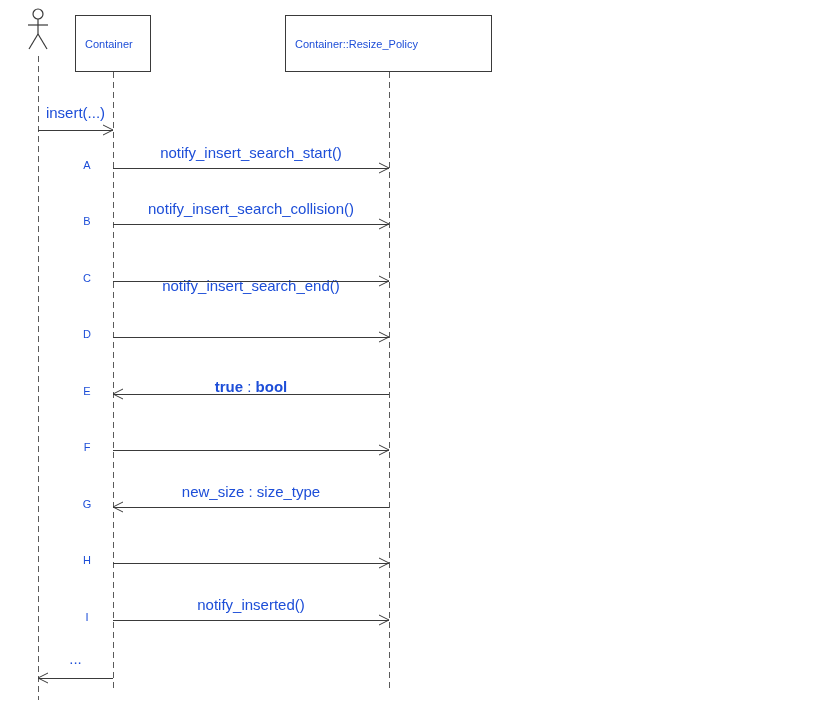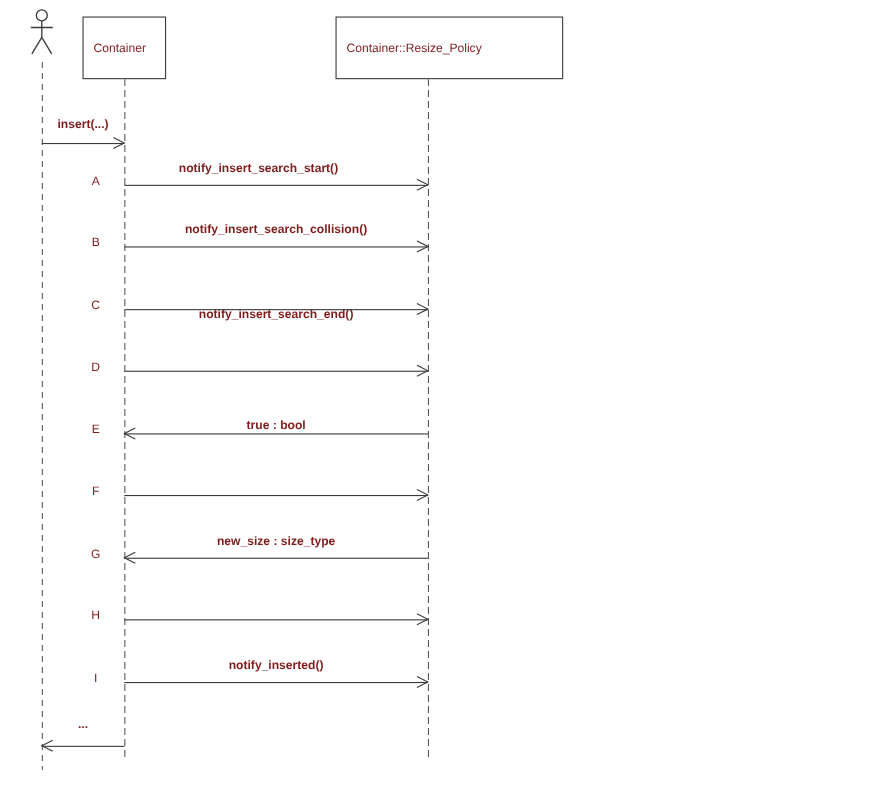--- a/index.html
+++ b/index.html
@@ -1,32 +1,31 @@
 <!DOCTYPE html>
 <html><head>
 <meta charset="utf-8">
 <style>
   html,body { margin:0; padding:0; background:#ffffff; }
   .canvas {
     position:relative; width:813px; height:715px; background:#ffffff;
-    font-family:"Liberation Sans", sans-serif; color:#7f1d1d; overflow:hidden;
+    font-family:"Liberation Sans", sans-serif; color:#1d4ed8; overflow:hidden;
   }
   .lifeline {
     position:absolute; width:1px;
     background-image:repeating-linear-gradient(to bottom,#5a5a5a 0 6px,transparent 6px 10px);
   }
   .head-box {
     position:absolute; border:1px solid #3a3a3a; background:#ffffff;
     display:flex; align-items:center; padding-left:9px; box-sizing:border-box;
     font-size:11px;
   }
   .msg-label {
-    position:absolute; font-size:11px; text-align:center; height:14px; line-height:14px;
+    position:absolute; font-size:15px; text-align:center; height:14px; line-height:14px;
     white-space:nowrap;
-    font-weight:bold;
   }
   .msg-line { position:absolute; height:0; border-top:1px solid #3a3a3a; }
   .msg-tag {
     position:absolute; font-size:11px; width:22px; text-align:center; line-height:13px;
   }
   .arrow-head { position:absolute; }
   svg { display:block; }
 </style>
 </head>
 <body>
@@ -41,32 +40,32 @@
     <line x1="15" y1="27" x2="24" y2="42"></line>
   </svg>
 
   <div class="lifeline" style="left:38px;  top:56px; height:644px;"></div>
   <div class="lifeline" style="left:113px; top:72px; height:618px;"></div>
   <div class="lifeline" style="left:389px; top:72px; height:618px;"></div>
 
   <div class="head-box" style="left:75px; top:15px; width:76px; height:57px;">
     <span>Container</span>
   </div>
-  <div class="head-box" style="left:285px; top:15px; width:207px; height:57px;margin-left:20px;">
+  <div class="head-box" style="left:285px; top:15px; width:207px; height:57px;">
     <span>Container::Resize_Policy</span>
   </div>
 
   <div class="msg-label" style="left:38px; top:106px; width:75px;">insert(...)</div>
   <div class="msg-line" style="left:38px; top:130px; width:75px;"></div>
   <svg class="arrow-head" style="left:102px; top:124px;" width="12" height="12">
       <polyline points="1,1 11,6 1,11" fill="none" stroke="#3a3a3a" stroke-width="1"></polyline>
     </svg>
 
   <div class="msg-tag" style="left:76px; top:159px;">A</div>
-  <div class="msg-label" style="left:97px; top:146px; width:276px;text-align:center;">notify_insert_search_start()</div>
+  <div class="msg-label" style="left:113px; top:146px; width:276px;text-align:center;">notify_insert_search_start()</div>
   <div class="msg-line" style="left:113px; top:168px; width:276px;"></div>
   <svg class="arrow-head" style="left:378px; top:162px;" width="12" height="12">
       <polyline points="1,1 11,6 1,11" fill="none" stroke="#3a3a3a" stroke-width="1"></polyline>
     </svg>
 
   <div class="msg-tag" style="left:76px; top:215px;">B</div>
   <div class="msg-label" style="left:113px; top:202px; width:276px;">notify_insert_search_collision()</div>
   <div class="msg-line" style="left:113px; top:224px; width:276px;"></div>
   <svg class="arrow-head" style="left:378px; top:218px;" width="12" height="12">
       <polyline points="1,1 11,6 1,11" fill="none" stroke="#3a3a3a" stroke-width="1"></polyline>

